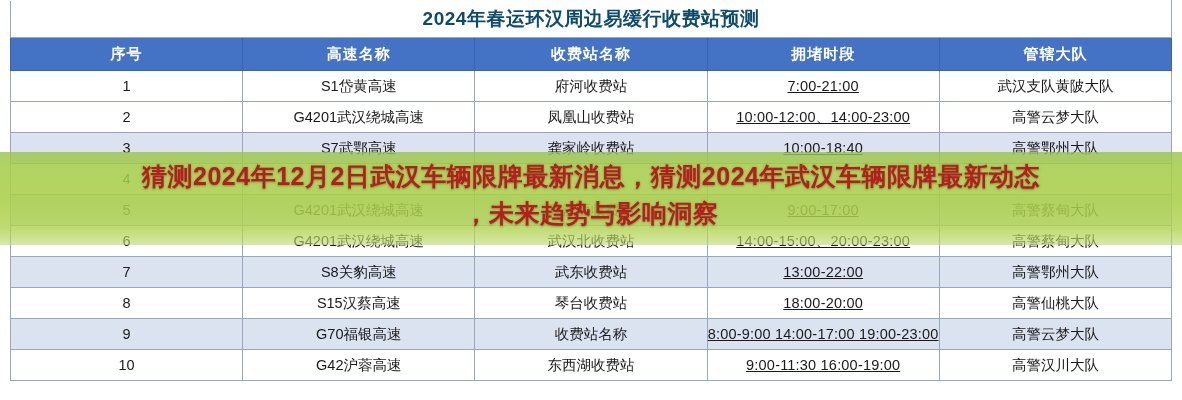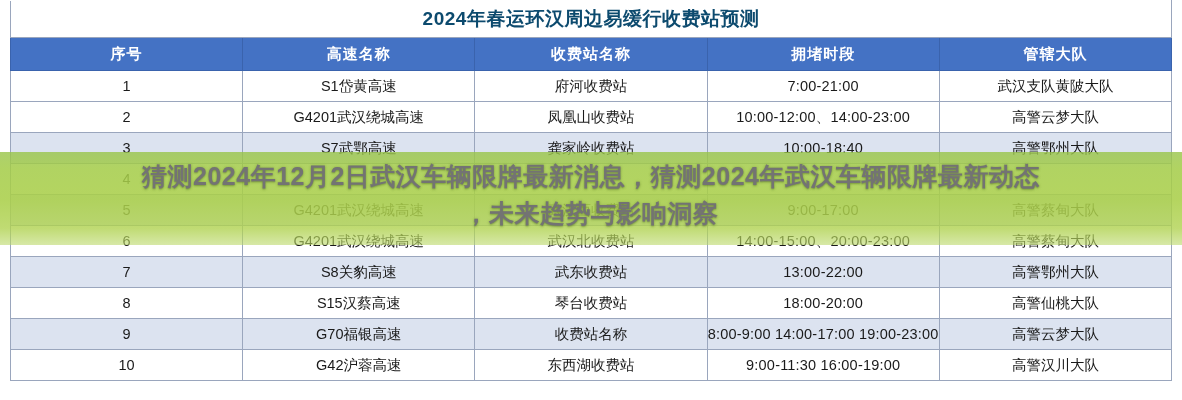--- a/index.html
+++ b/index.html
@@ -72,21 +72,21 @@
     background: #dce3f0;
   }
 
   .col-no    { width: 50px; margin-top: 9px; }
   .col-road  { width: 225px; }
   .col-stn   { width: 270px; }
   .col-time  { width: 325px; }
   .col-squad { width: 292px; }
 
   .cell-no   { font-size: 15px; }
-  .cell-time { letter-spacing: 0.2px; }
+  .cell-time { letter-spacing: 0.2px; text-decoration: underline; }
 
   
   .overlay-band {
     position: absolute;
     left: 0;
     top: 152px;
     width: 1182px;
     height: 93px;
     background: linear-gradient(180deg,
         rgba(152,196,72,0.80) 0%,
@@ -99,21 +99,21 @@
 
   .overlay-text {
     position: absolute;
     left: 0;
     top: 158px;
     width: 1182px;
     text-align: center;
     font-size: 25px;
     font-weight: bold;
     line-height: 37px;
-    color: #737373;
+    color: #b91c1c;
     letter-spacing: 0.5px;
     text-shadow:
        0 1px 2px rgba(90,120,40,0.55),
        0 0 3px rgba(110,140,55,0.40);
     padding: 0 22px;
     box-sizing: border-box;
     pointer-events: none;
   }
   .overlay-text .ln2 { display: block; }
 </style>

